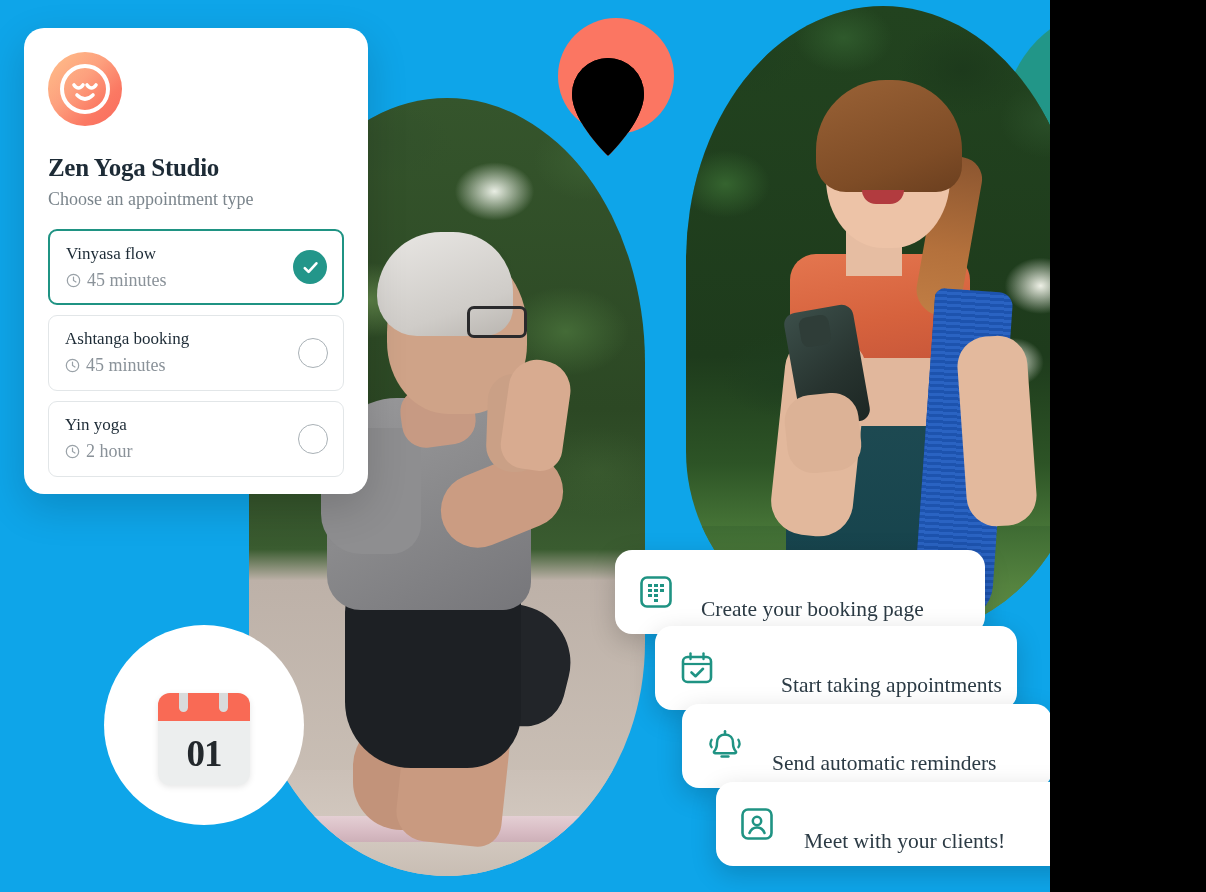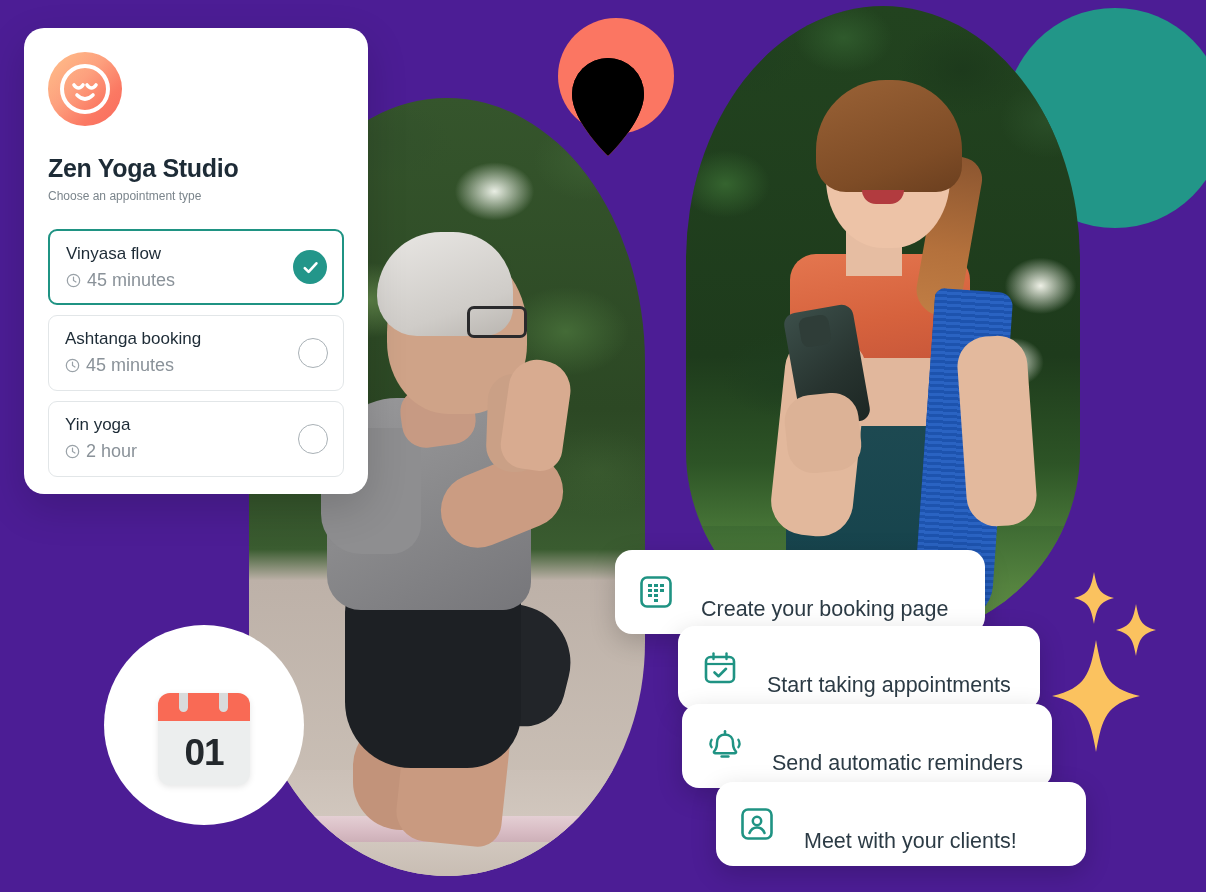--- a/index.html
+++ b/index.html
@@ -6,24 +6,25 @@
     margin: 0;
     padding: 0;
     background: #000000;
   }
   body {
     font-family: "Liberation Sans", sans-serif;
     -webkit-font-smoothing: antialiased;
   }
   #stage {
     position: relative;
-    width: 1206px;
+    width: 1050px;
     height: 892px;
-    background: #4c1d95;
+    background: #0ea5e9;
     overflow: hidden;
+    font-family: Liberation Serif, serif;
   }
 
   
   .deco { position: absolute; }
 
   #coral-cluster { left: 520px; top: 18px; width: 160px; height: 160px; }
   #teal-blob { left: 1005px; top: 8px; width: 220px; height: 220px;
                border-radius: 50%; background: #229688; }
 
   .sparkle { position: absolute; }
@@ -162,21 +163,21 @@
     width: 74px; height: 74px; border-radius: 50%;
     background: linear-gradient(135deg,#ffc08a 0%,#fda07e 42%,#fb7963 72%,#f96b5e 100%);
     display: flex; align-items: center; justify-content: center;
   }
   #card-title {
     position: absolute; left: 24px; top: 126px;
     font-size: 25px; font-weight: 700; color: #1d2b36; letter-spacing: -.3px;
   }
   #card-subtitle {
     position: absolute; left: 24px; top: 161px;
-    font-size: 12px; color: #7b858c;
+    font-size: 18px; color: #7b858c;
   }
   #appt-list { position: absolute; left: 24px; top: 201px; width: 296px; }
   .appt-option {
     position: relative;
     height: 76px;
     box-sizing: border-box;
     border: 1px solid #e2e6e8;
     border-radius: 9px;
     background: #fff;
     margin-bottom: 10px;
@@ -228,21 +229,21 @@
     box-shadow: 0 8px 26px rgba(0,0,0,.18);
     display: flex; align-items: center;
     padding: 0 24px;
     box-sizing: border-box;
   }
   .pill-label { font-size: 21.5px; color: #2c3b45; white-space: nowrap; margin-top: 34px; }
   .pill-icon { display: flex; align-items: center; justify-content: center; flex: 0 0 auto; }
 
   #pill-1 { left: 615px; top: 550px; width: 370px; height: 84px; }
   #pill-1 .pill-icon { margin-right: 28px; }
-  #pill-2 { left: 678px; top: 626px; width: 362px; height: 84px; }
+  #pill-2 { left: 655px; top: 626px; width: 362px; height: 84px; gap: 37px; }
   #pill-2 .pill-icon { margin-right: 29px; }
   #pill-3 { left: 682px; top: 704px; width: 370px; height: 84px; }
   #pill-3 .pill-icon { margin-right: 28px; }
   #pill-4 { left: 716px; top: 782px; width: 370px; height: 84px; }
   #pill-4 .pill-icon { margin-right: 30px; }
 </style>
 </head>
 <body>
 
 <div id="stage">

